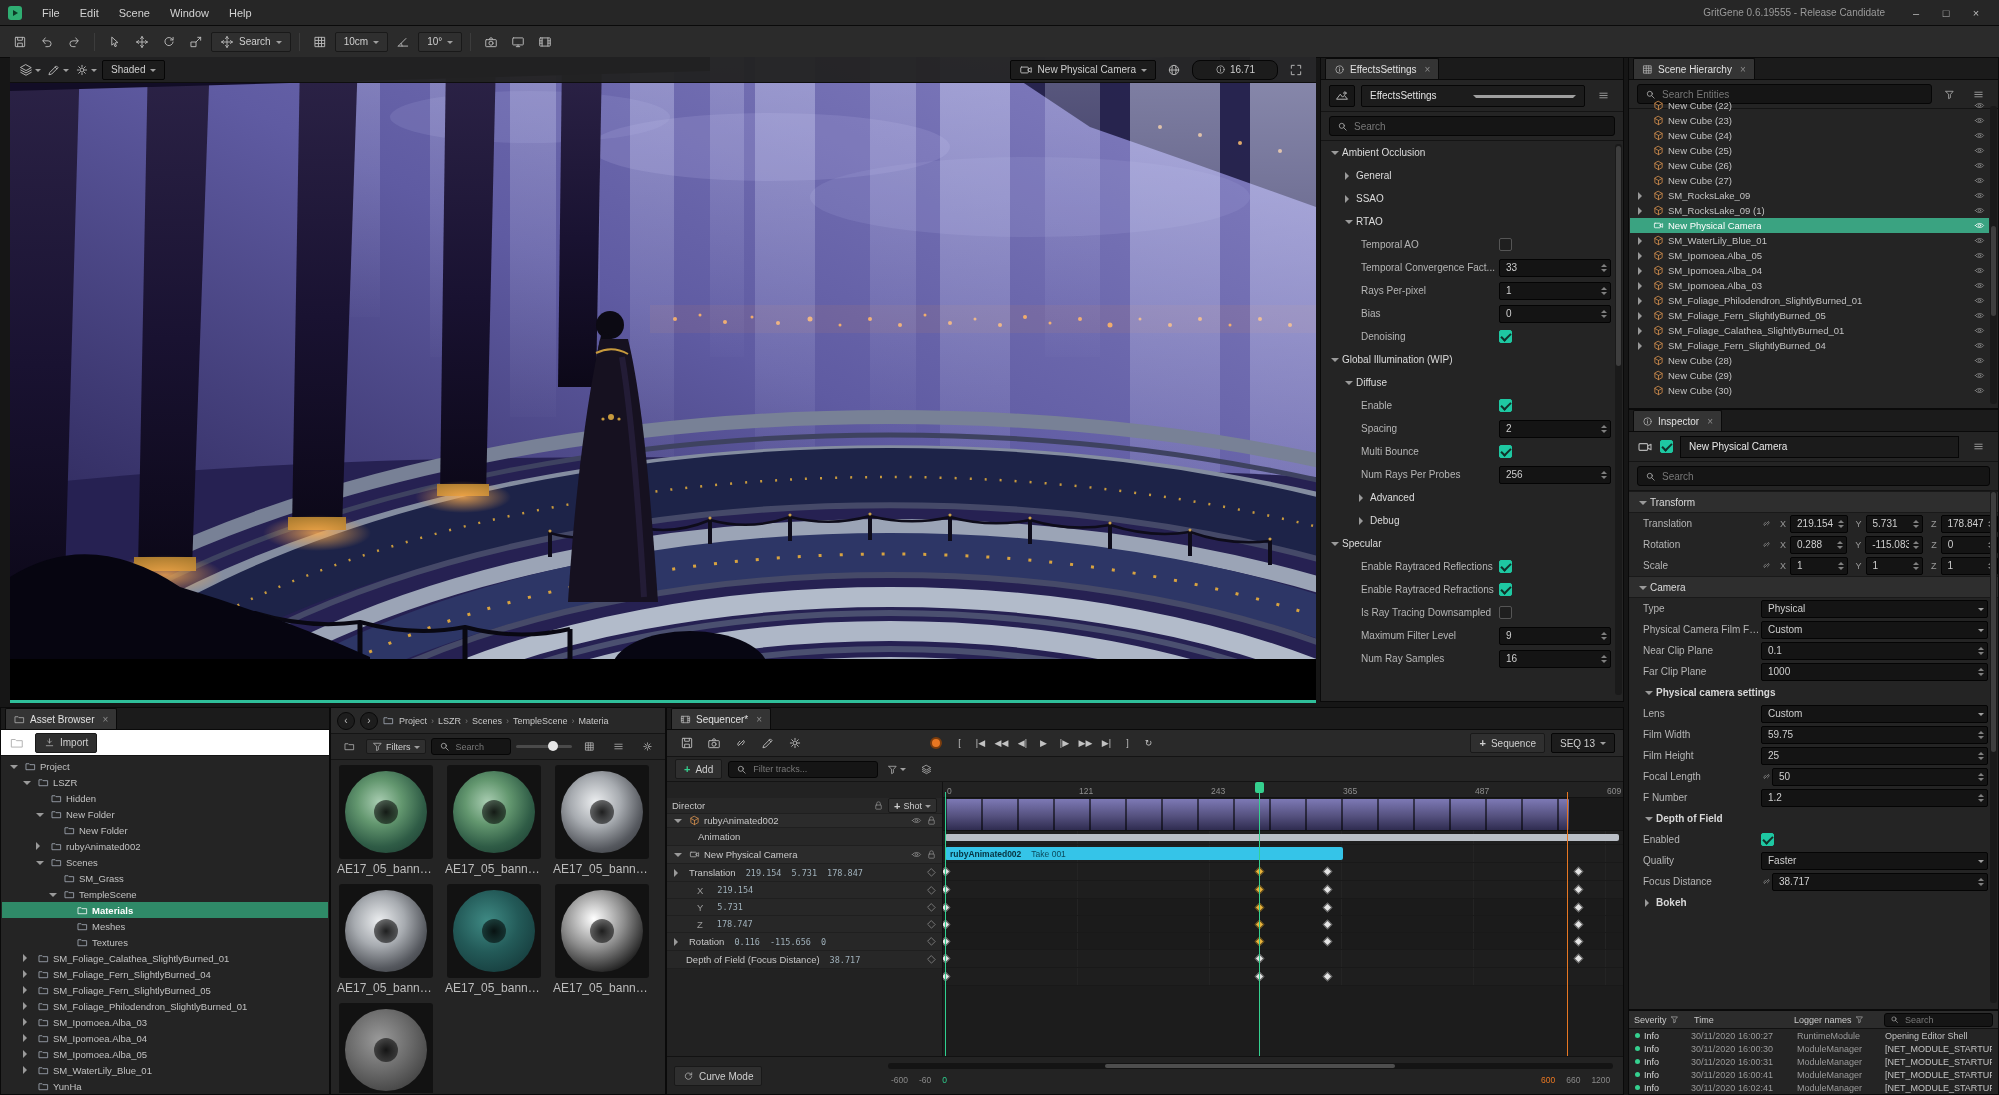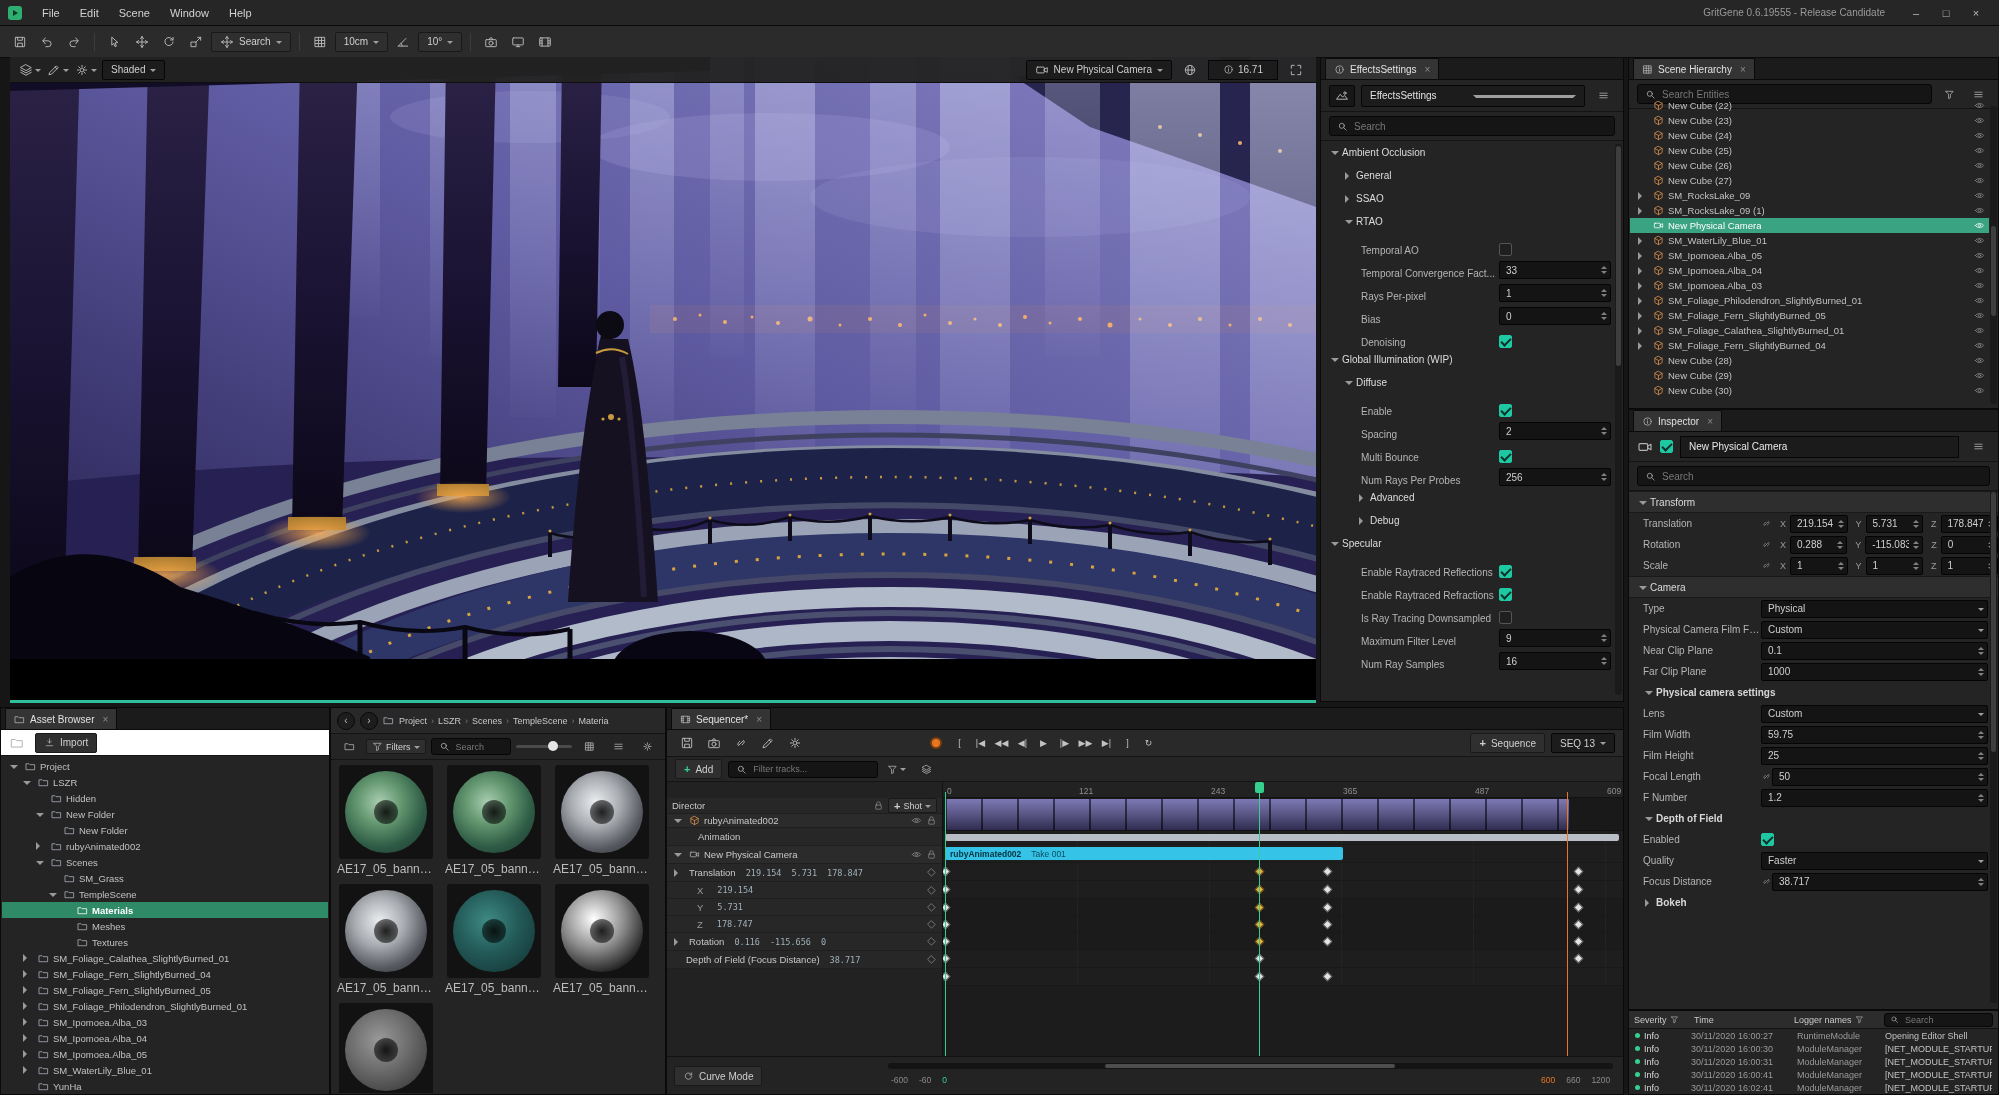--- a/index.html
+++ b/index.html
@@ -56,33 +56,33 @@
 
 #toolbar{position:absolute;left:0;top:26px;width:100%;height:32px;background:#2b2b2b;border-bottom:1px solid #0a0a0a;display:flex;align-items:center;padding:0 8px;gap:3px}
 
 
 #viewport{position:absolute;left:10px;top:57px;width:1306px;height:645px;background:#000;overflow:hidden}
 #scene{position:absolute;left:0;top:0;width:100%;height:100%}
 .vp-bar{position:absolute;left:0;top:0;width:100%;height:26px;background:rgba(34,34,34,.96);display:flex;align-items:center;padding:0 8px;border-bottom:1px solid #0e0e0e}
 .vp-left{display:flex;align-items:center;gap:4px}
 .vp-right{margin-left:auto;display:flex;align-items:center;gap:6px}
 .btn.dark{background:#1c1c1c;border-color:#060606}
-.vp-stat{display:flex;align-items:center;gap:4px;background:#1c1c1c;border:1px solid #060606;border-radius:0;height:20px;padding:0 14px;font-size:10px;color:#cfcfcf}
+.vp-stat{display:flex;align-items:center;gap:4px;background:#1c1c1c;border:1px solid #060606;border-radius:8px;height:20px;padding:0 22px;font-size:10px;color:#cfcfcf}
 .vp-split{position:absolute;left:10px;top:700px;width:1306px;height:3px;background:#2fbf9a}
 
 
 #effects{left:1320px;top:57px;width:304px;height:645px}
 .fx-head{display:flex;align-items:center;gap:6px;height:32px;padding:0 8px;border-bottom:1px solid #141414}
 .iconbox{width:26px;height:22px;background:#171717;border:1px solid #050505;border-radius:2px;display:flex;align-items:center;justify-content:center}
 .selector{flex:1;display:flex;align-items:center;gap:6px;background:#1c1c1c;border:1px solid #060606;border-radius:2px;height:22px;padding:0 8px;font-size:10px;color:#e2e2e2}
 .selector span{flex:1}
 .searchrow{display:flex;align-items:center;gap:5px;padding:4px 8px;border-bottom:1px solid #141414}
 .searchrow .inp{flex:1}
 .fx-sec{height:23px;display:flex;align-items:center}
-.fx-row{height:23px;display:flex;align-items:flex-end;padding-left:40px;font-size:10px;color:#b5b5b5}
+.fx-row{height:23px;display:flex;align-items:center;padding-left:40px;font-size:10px;color:#b5b5b5}
 .fx-l{flex:0 0 138px;overflow:hidden;white-space:nowrap;text-overflow:ellipsis}
 .fx-row .fld{width:112px}
  
 
 #hierarchy{left:1628px;top:57px;width:371px;height:352px}
 #hi-list{position:absolute;top:46px;bottom:1px;left:1px;right:9px;overflow:hidden;margin-top:-6px;padding-top:0}
 .hi-row{height:15px;display:flex;align-items:center;gap:4px;padding:0 4px 0 6px;font-size:9.5px;color:#c2c2c2;white-space:nowrap}
 .hi-row .ic{width:11px;height:11px}
 .hi-l{overflow:hidden;text-overflow:ellipsis}
 .hi-row .eye{margin-left:auto}

